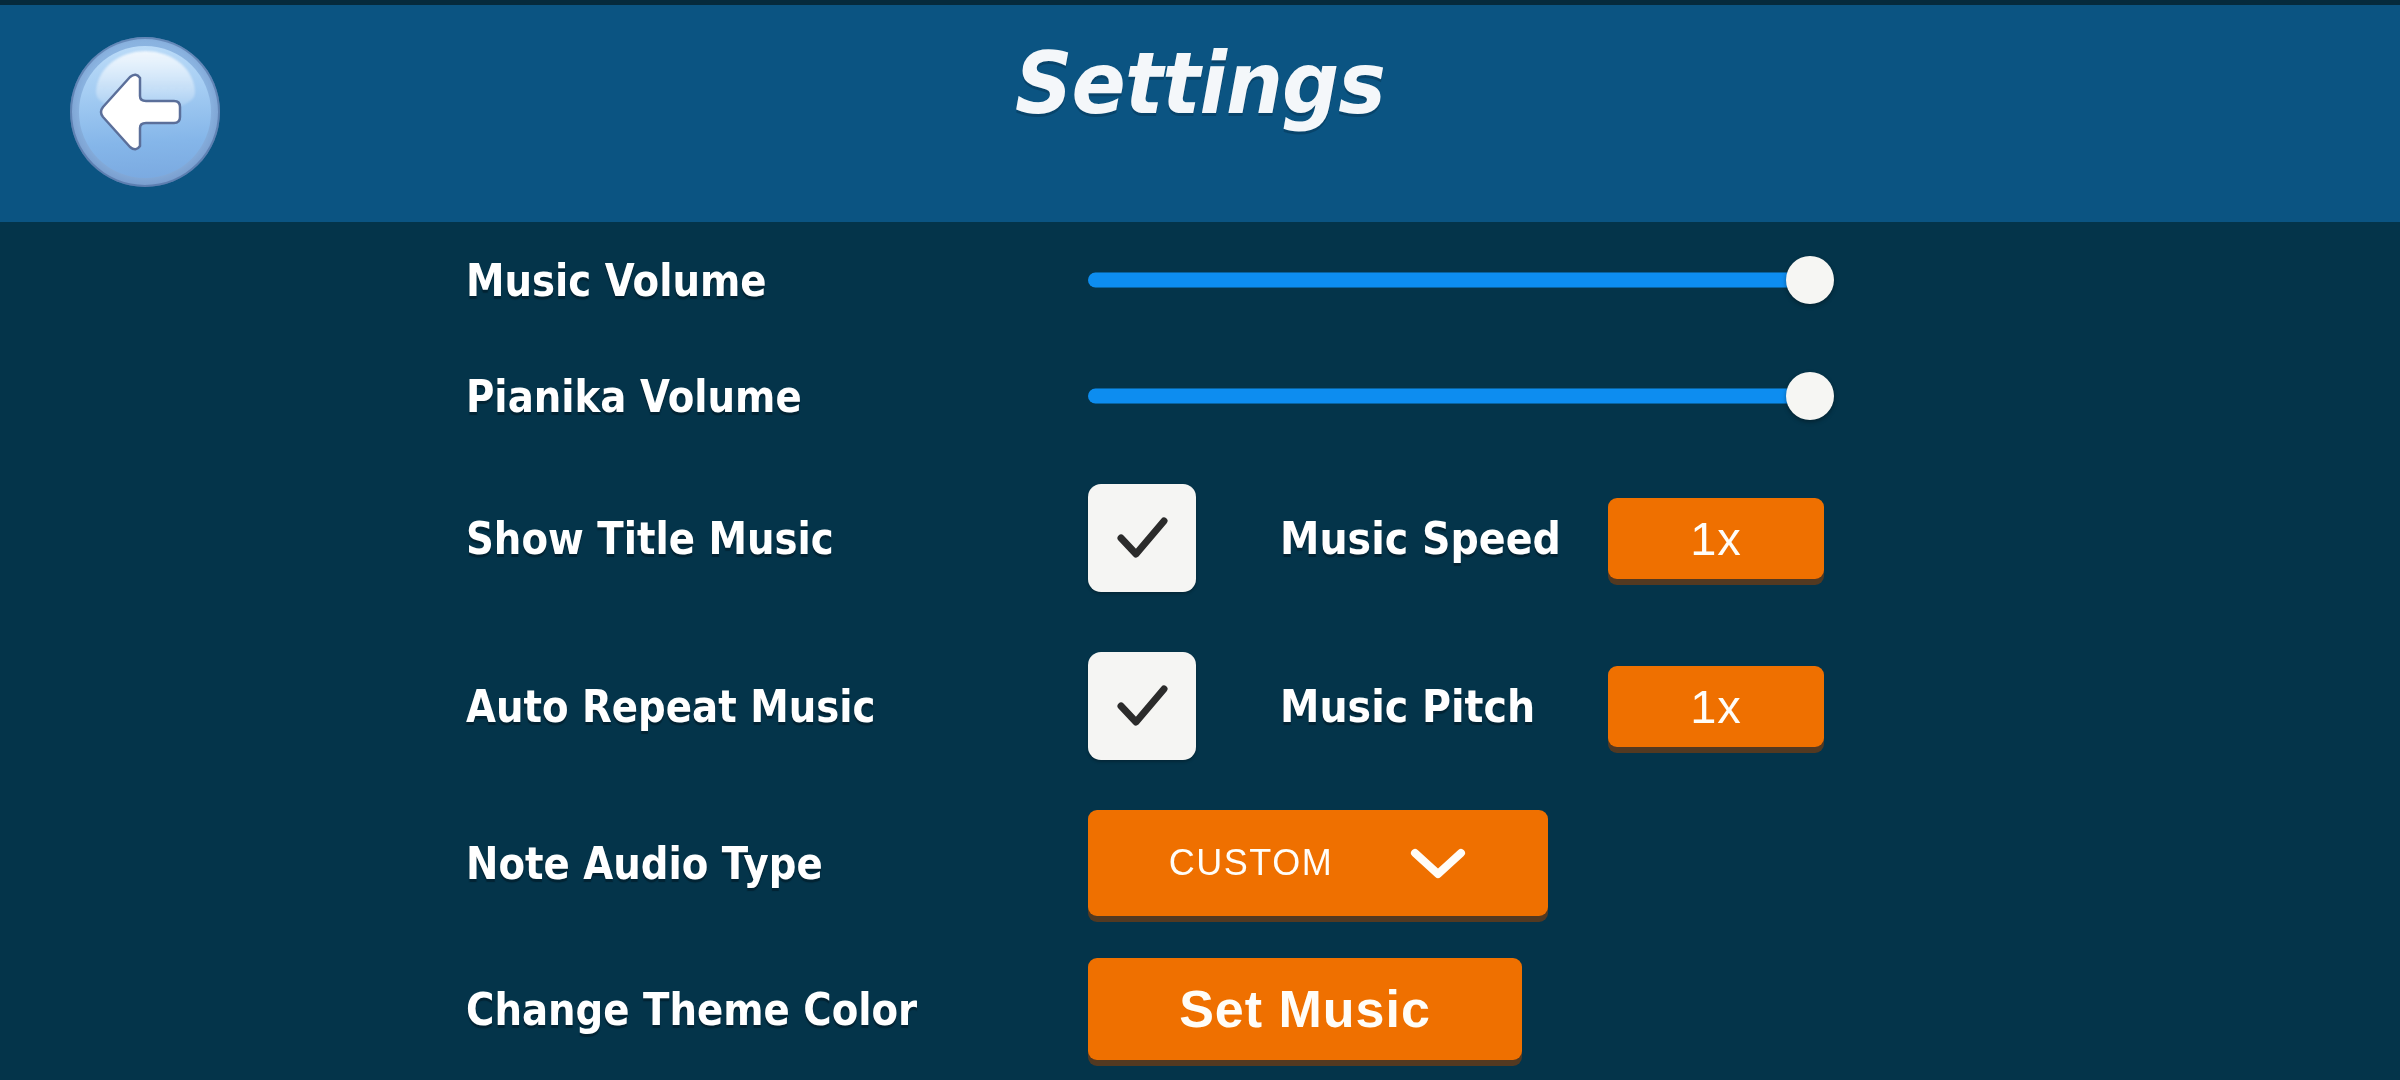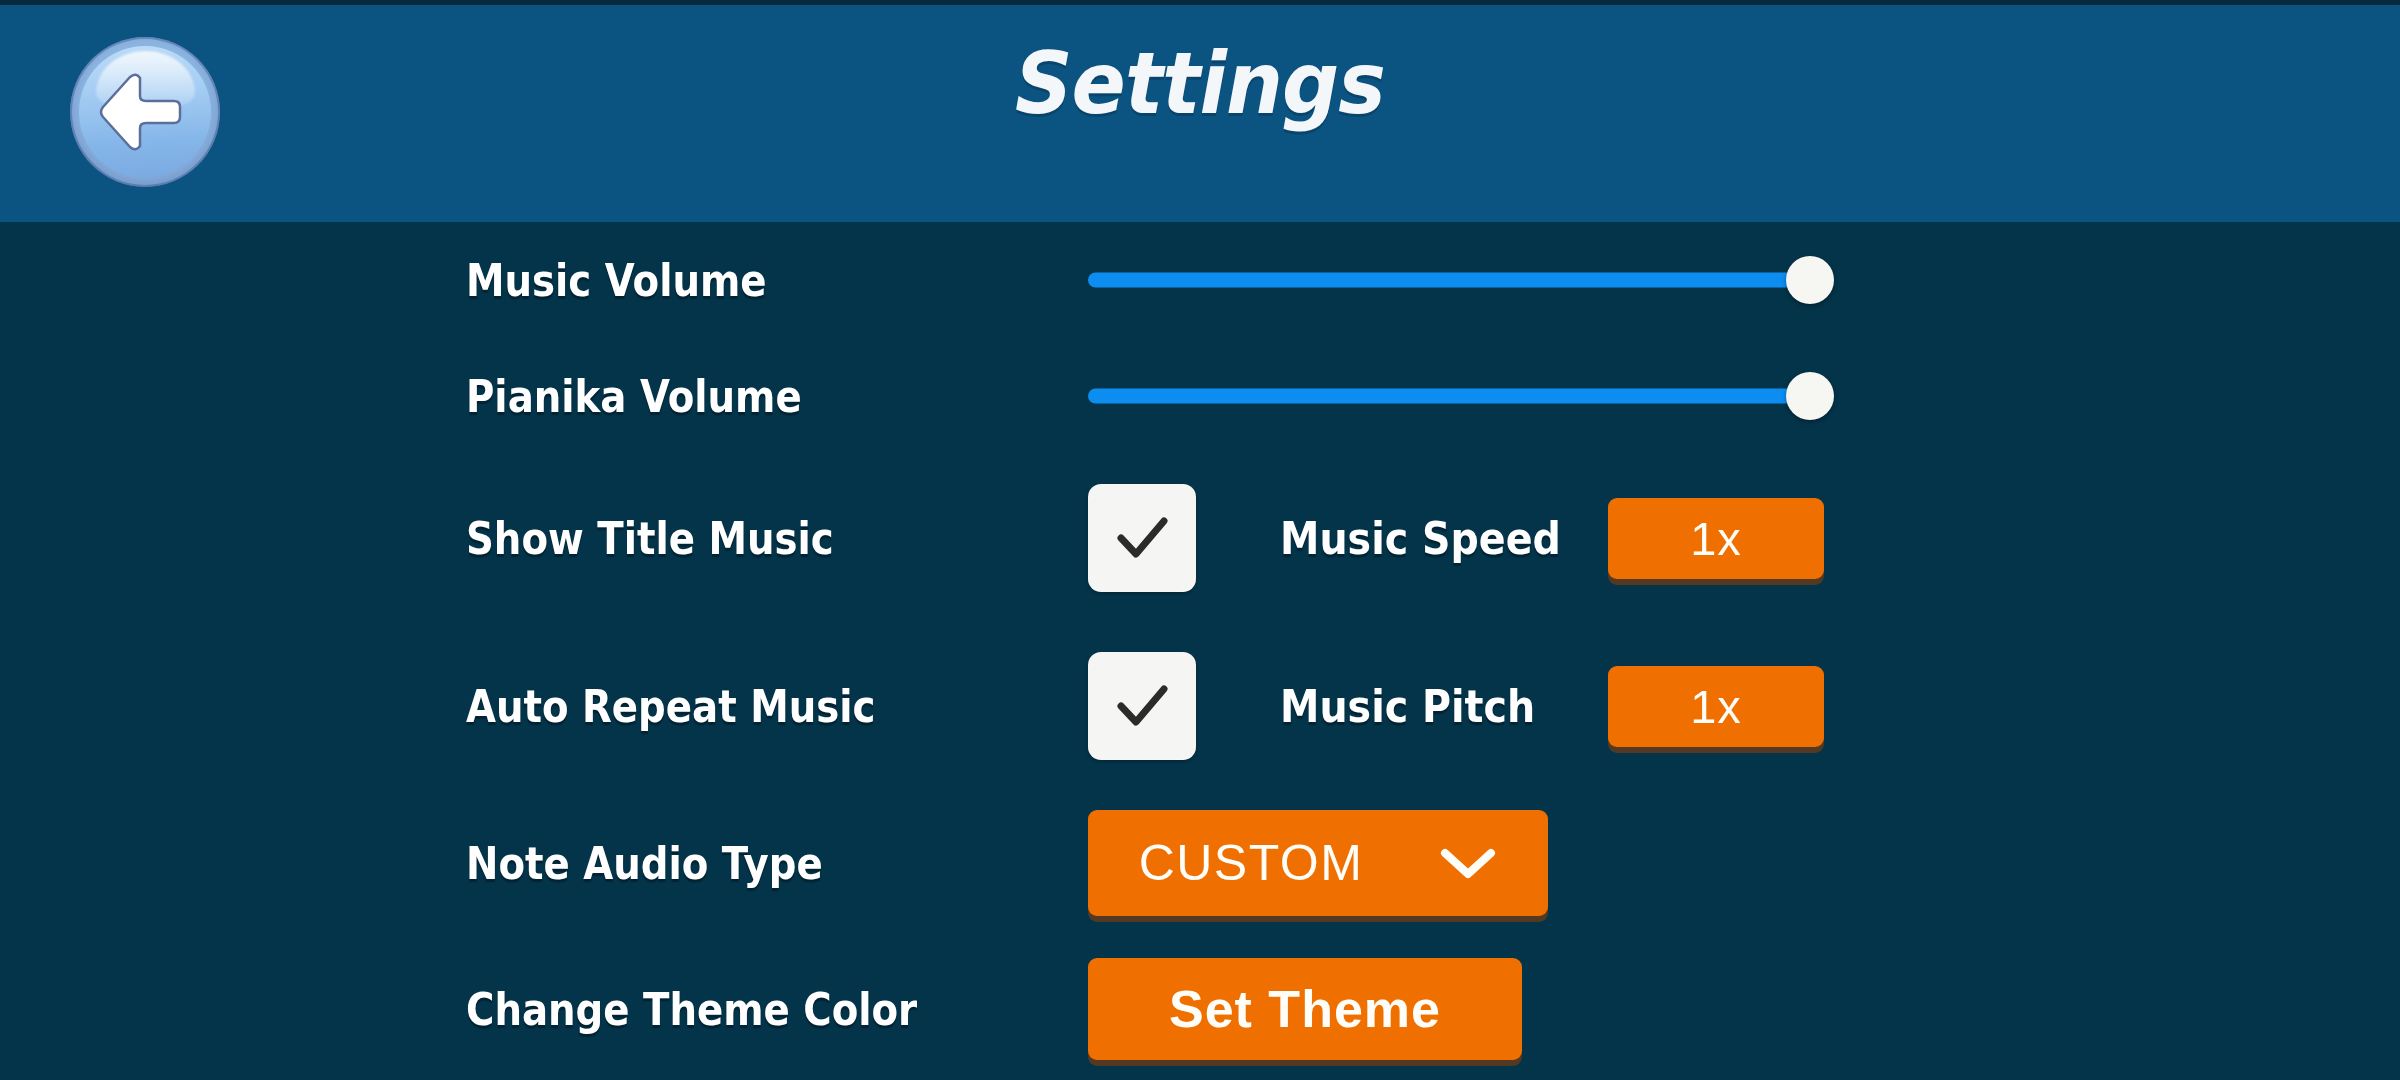--- a/index.html
+++ b/index.html
@@ -139,21 +139,21 @@
   }
   .btn-value {
     width:216px; height:81px;
     font-size:47px;
     font-weight:normal;
     letter-spacing:1px;
   }
   .btn-dropdown {
     width:460px; height:106px;
     gap:76px;
-    font-size:50px;
+    font-size:36px;
     font-weight:normal;
     letter-spacing:1.5px;
   }
   .btn-theme {
     width:434px; height:102px;
     font-size:52px;
     font-weight:bold;
     letter-spacing:1px;
   }
   .chevron { display:block; }
@@ -256,18 +256,18 @@
           <svg class="chevron" width="58" height="36" viewBox="0 0 58 36">
             <path d="M6 8 L29 29 L52 8" fill="none" stroke="#fffdf8" stroke-width="8" stroke-linecap="round" stroke-linejoin="round"></path>
           </svg>
         </button>
       </div>
     </div>
 
     <div class="row" style="height:146px">
       <div class="row-label">Change Theme Color</div>
       <div class="row-control">
-        <button class="btn btn-theme">Set Theme</button>
+        <button class="btn btn-theme">Set Music</button>
       </div>
     </div>
 
   </div>
 </div>
 
 </body></html>

